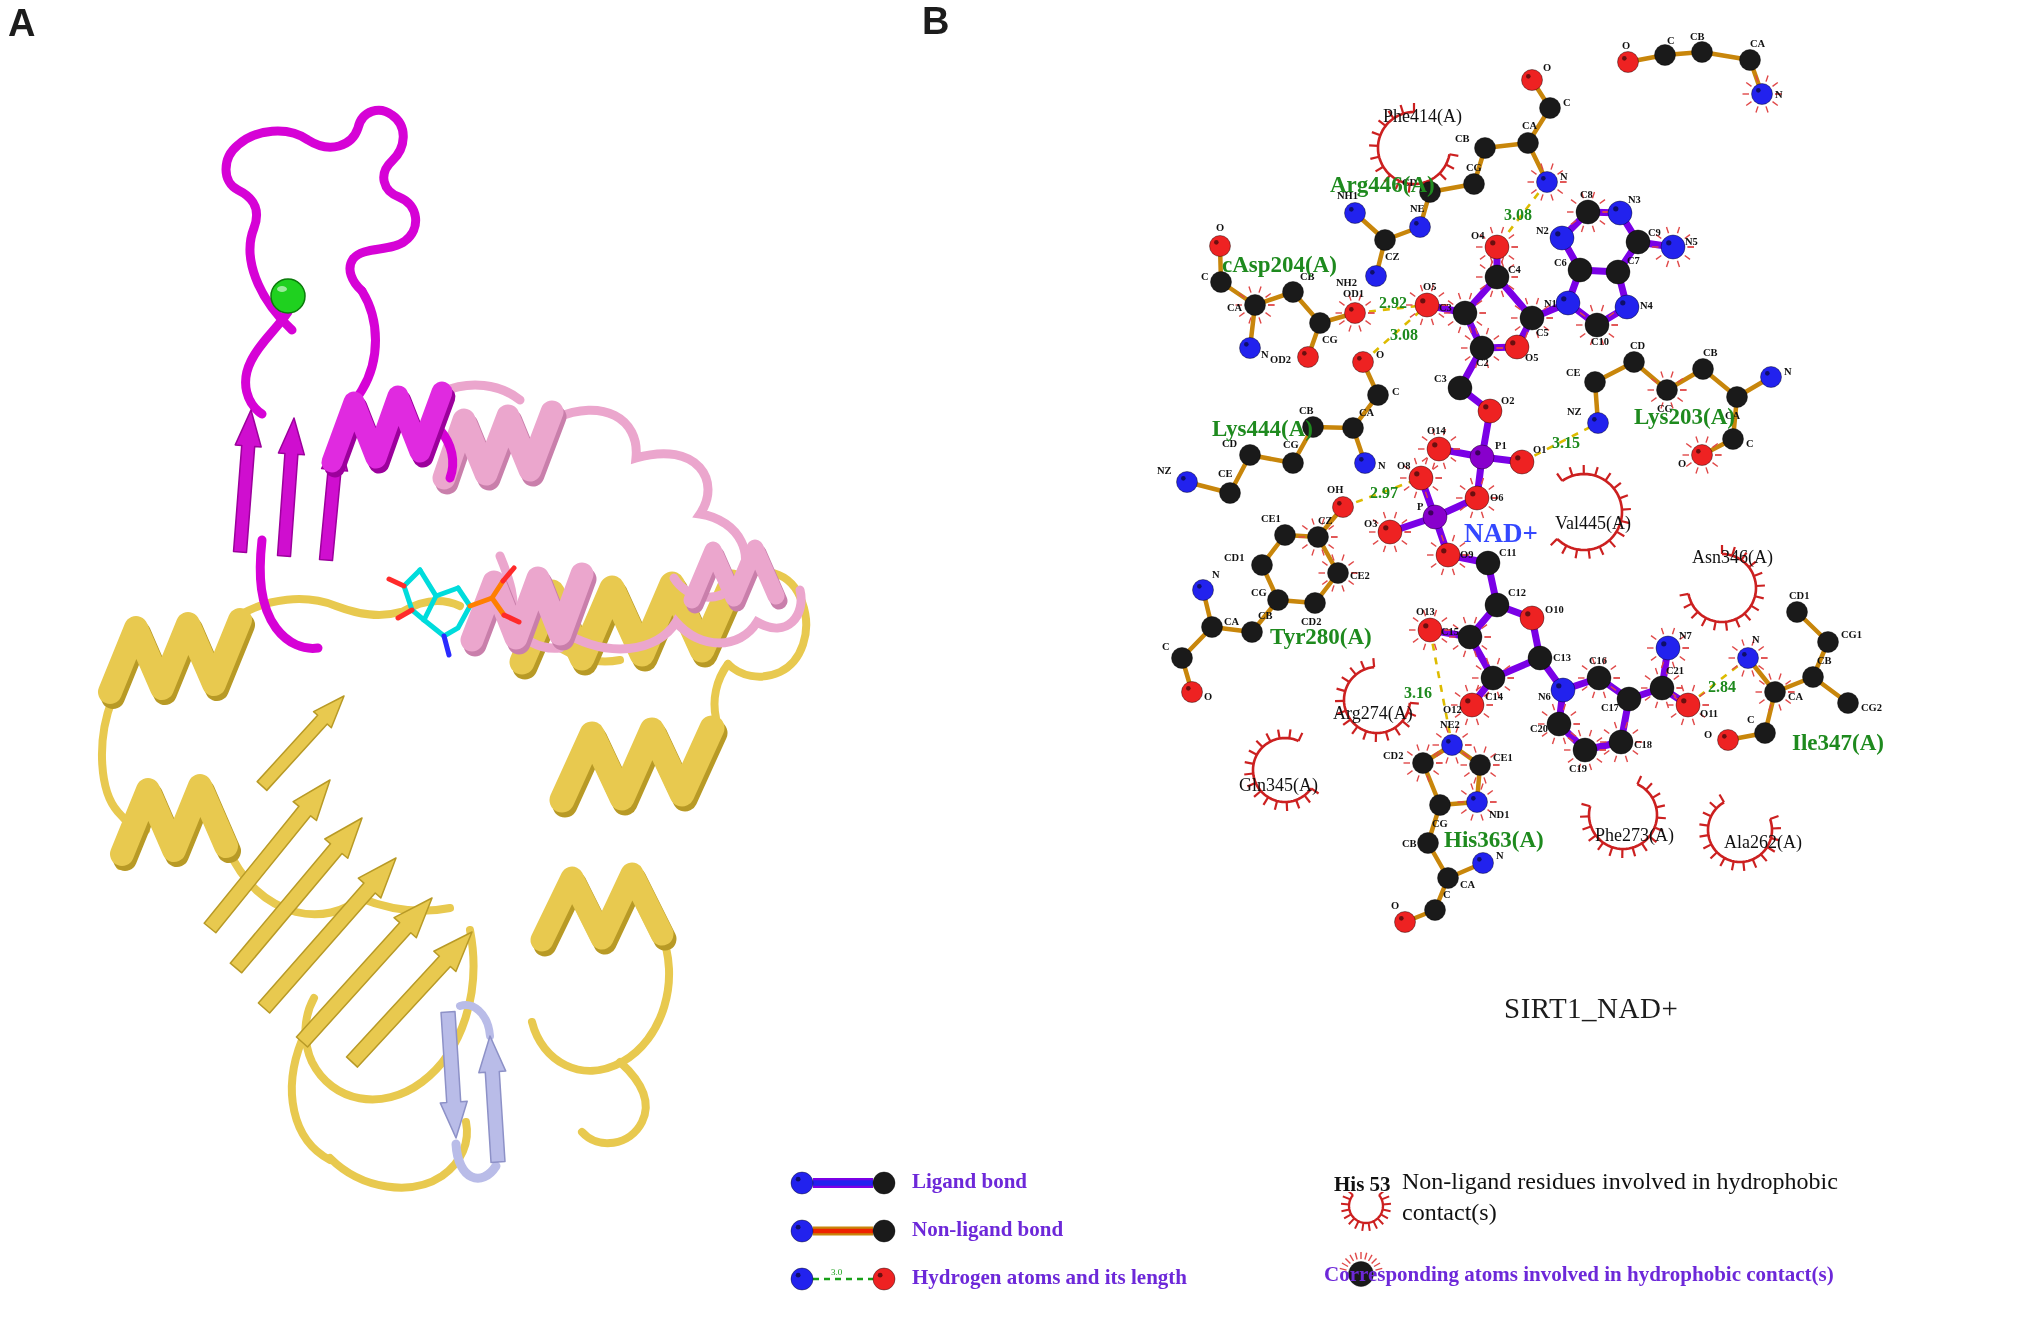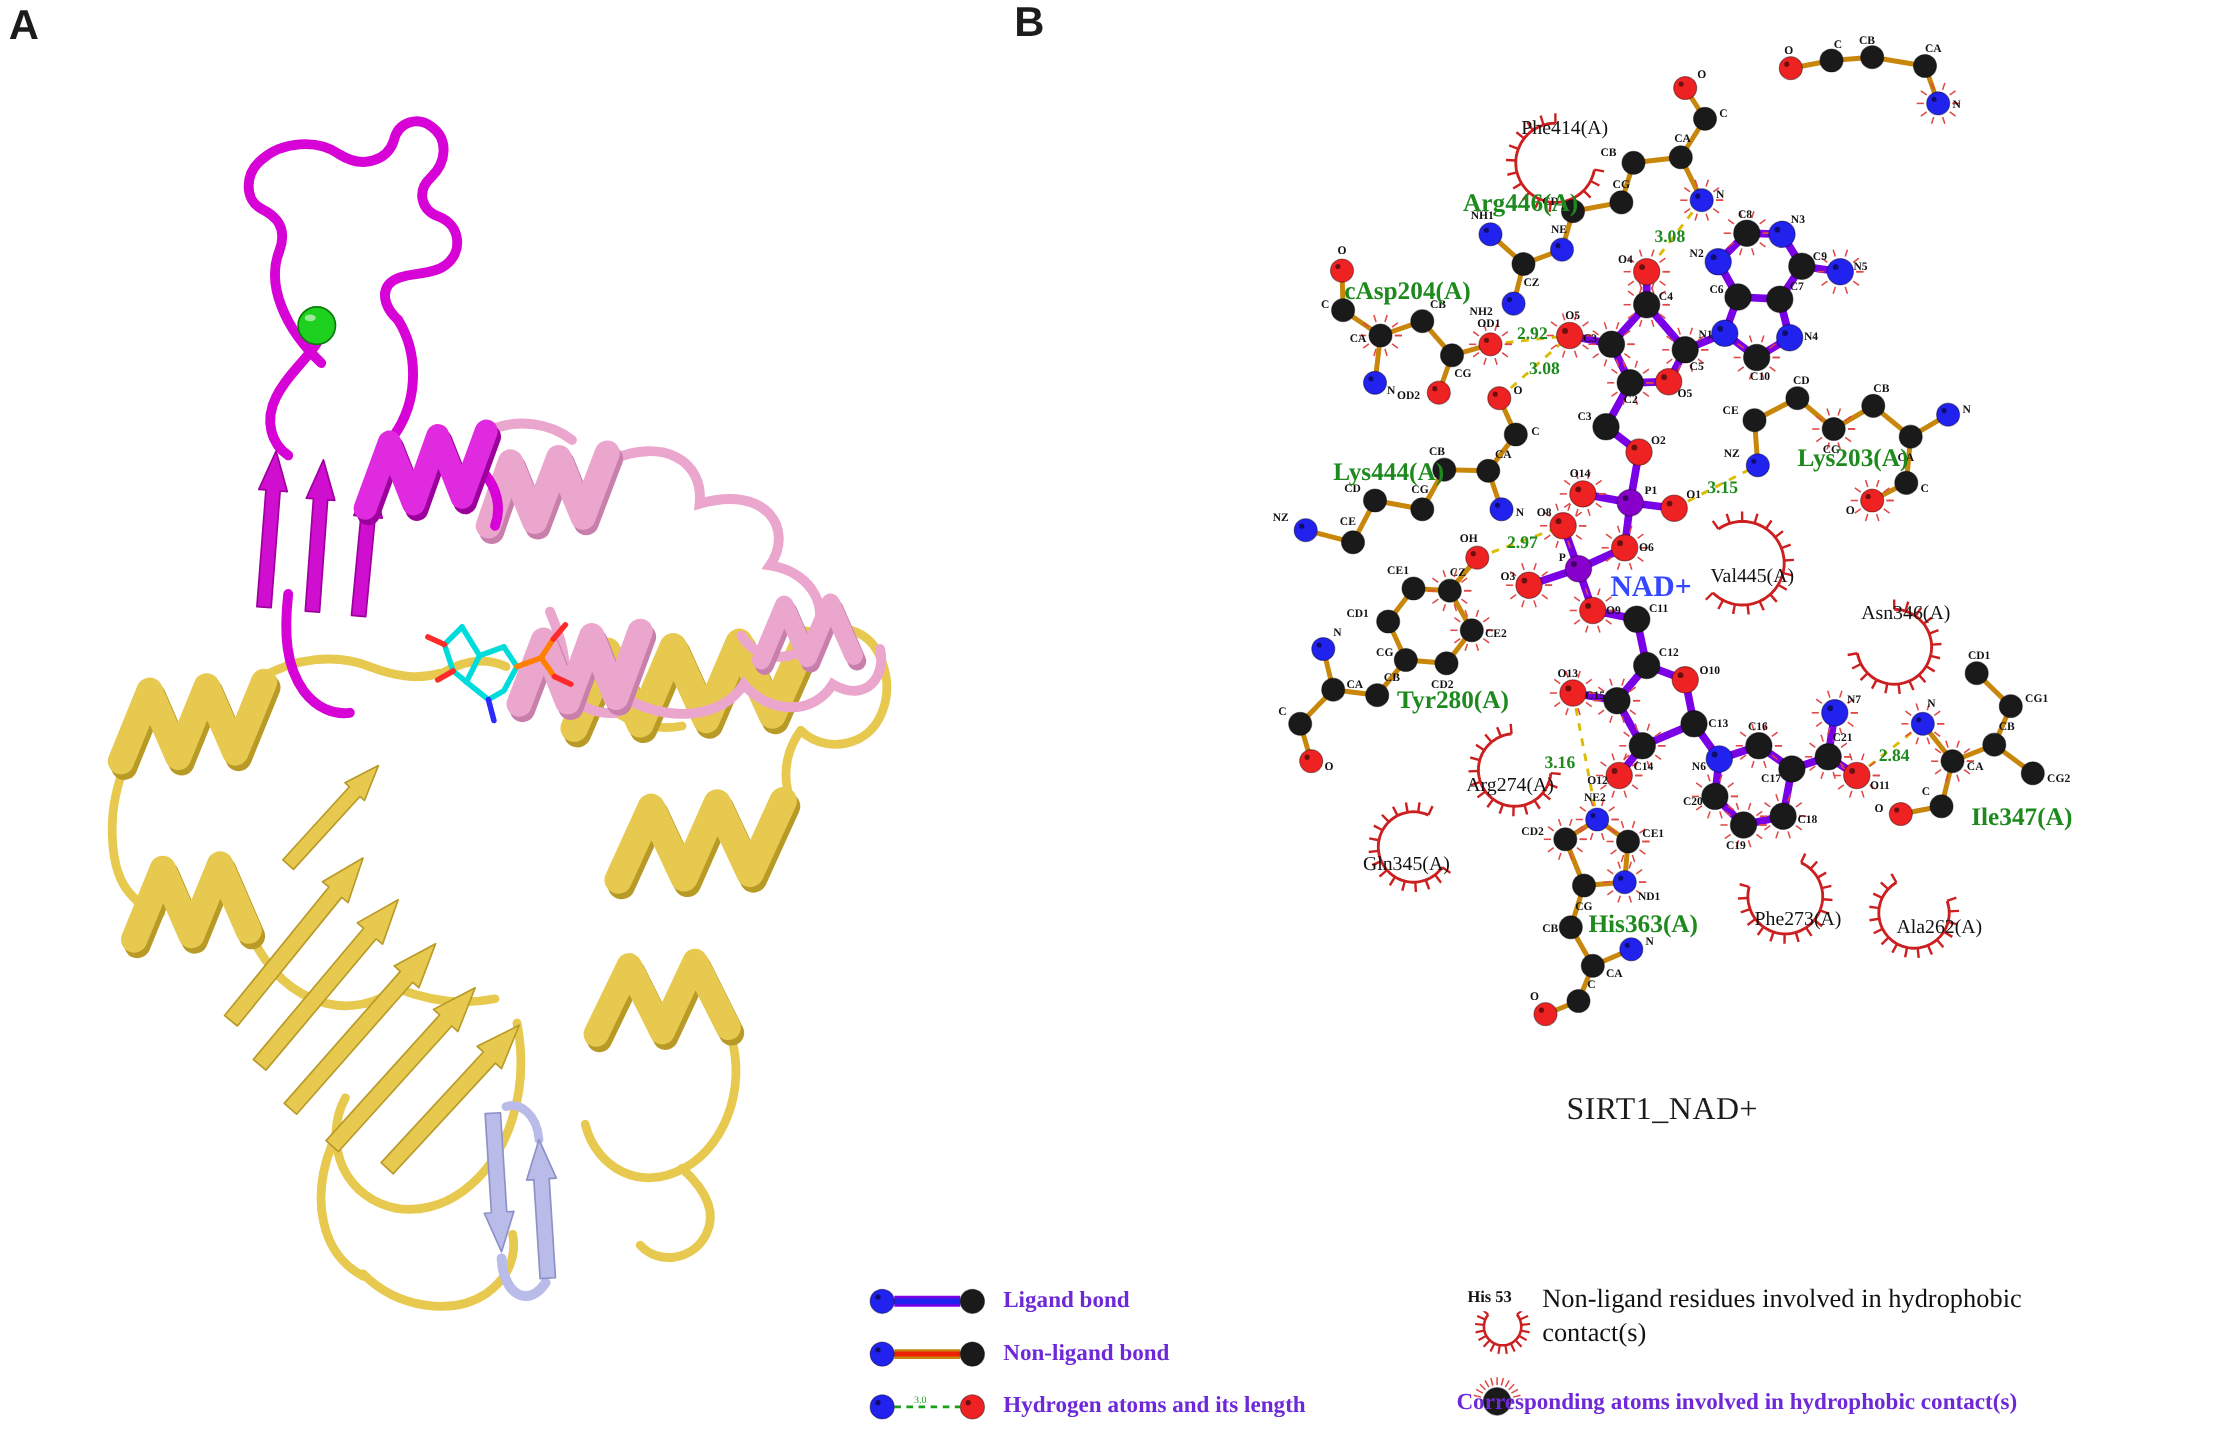--- a/index.html
+++ b/index.html
@@ -3,21 +3,21 @@
 <meta charset="utf-8">
 <style>
   html,body{margin:0;padding:0;background:#ffffff;}
   .page{position:relative;width:2034px;height:1318px;background:#ffffff;overflow:hidden;
         font-family:"Liberation Serif", serif;}
   .panel-letter{position:absolute;font-family:"Liberation Sans", sans-serif;
         font-size:38px;font-weight:600;color:#1c1c1c;}
   .caption{position:absolute;font-size:29px;color:#1c1c1c;letter-spacing:.5px;}
   .lg-label{position:absolute;font-size:21px;font-weight:600;color:#6d28d9;white-space:nowrap;}
   .lg-label-wrap{position:absolute;font-size:24px;font-weight:400;color:#111;line-height:31px;}
-  .lg-his{position:absolute;font-size:15px;font-weight:700;color:#111;}
+  .lg-his{position:absolute;font-size:21px;font-weight:700;color:#111;}
   svg{position:absolute;left:0;top:0;}
 </style>
 </head>
 <body>
 
 <div class="page">
 
   <div class="panel-letter" style="left:8px;top:2px">A</div>
   <div class="panel-letter" style="left:922px;top:0px">B</div>
 
@@ -1201,21 +1201,21 @@
         <text x="1555" y="529" font-size="18" font-weight="400" fill="#111" font-family="&quot;Liberation Serif&quot;, serif">Val445(A)</text>
         <text x="1692" y="563" font-size="18" font-weight="400" fill="#111" font-family="&quot;Liberation Serif&quot;, serif">Asn346(A)</text>
         <text x="1333" y="719" font-size="18" font-weight="400" fill="#111" font-family="&quot;Liberation Serif&quot;, serif">Arg274(A)</text>
         <text x="1239" y="791" font-size="18" font-weight="400" fill="#111" font-family="&quot;Liberation Serif&quot;, serif">Gln345(A)</text>
         <text x="1595" y="841" font-size="18" font-weight="400" fill="#111" font-family="&quot;Liberation Serif&quot;, serif">Phe273(A)</text>
         <text x="1724" y="848" font-size="18" font-weight="400" fill="#111" font-family="&quot;Liberation Serif&quot;, serif">Ala262(A)</text>
         <text x="1464" y="542" font-size="27" font-weight="700" fill="#3448ff" font-family="&quot;Liberation Serif&quot;, serif">NAD+</text>
       </g>
     </svg>
 
-  <div class="caption" style="left:1424px;top:992px">SIRT1_NAD+</div>
+  <div class="caption" style="left:1504px;top:992px">SIRT1_NAD+</div>
 
   <div>
     <svg id="sym-lig" style="left:788px;top:1168px" width="112" height="30">
         <line x1="25" y1="15" x2="85" y2="15" stroke="#7a00e6" stroke-width="10"></line>
         <line x1="25" y1="15" x2="85" y2="15" stroke="#2222ee" stroke-width="5.5"></line>
         <circle cx="14" cy="15" r="11" fill="#2222ee" stroke="#00000066" stroke-width="1"></circle>
         <circle cx="10.15" cy="11.15" r="2.42" fill="#000000" opacity="0.55"></circle>
         <circle cx="96" cy="15" r="11" fill="#1a1a1a" stroke="#00000066" stroke-width="1"></circle>
       </svg>
     <div class="lg-label" style="left:912px;top:1169px">Ligand bond</div>

